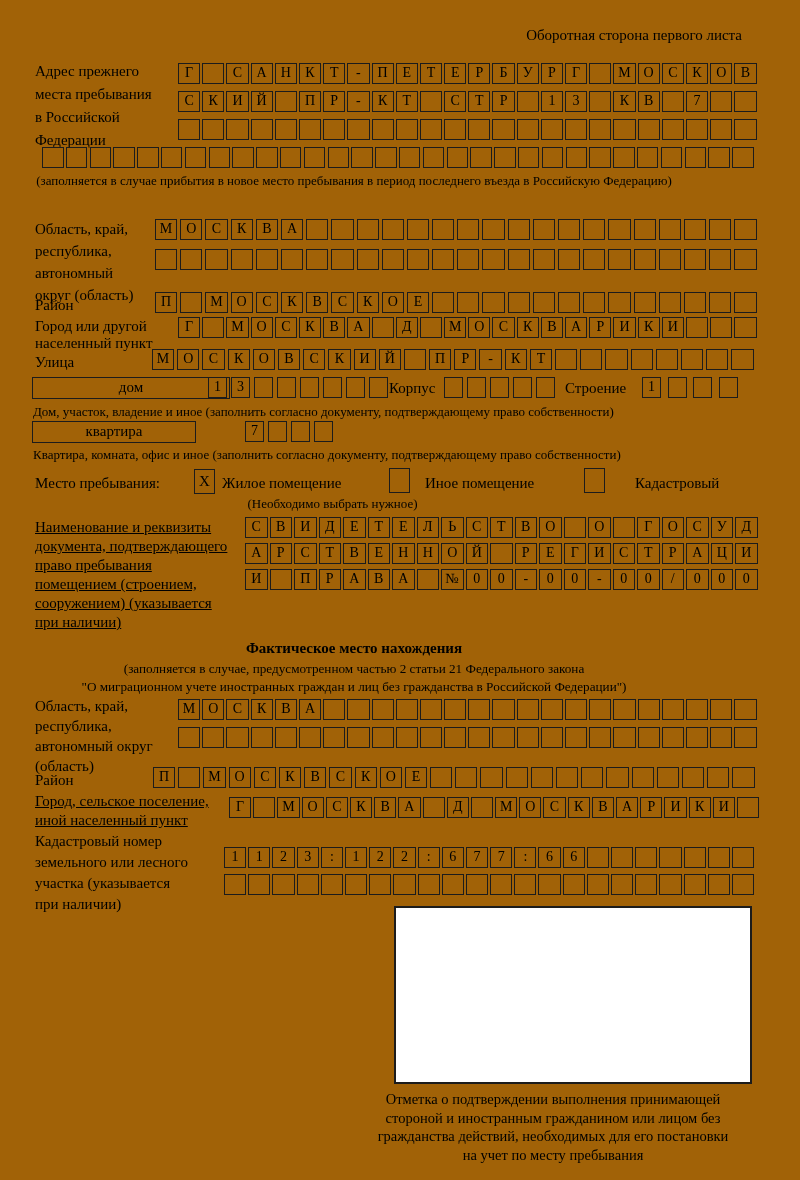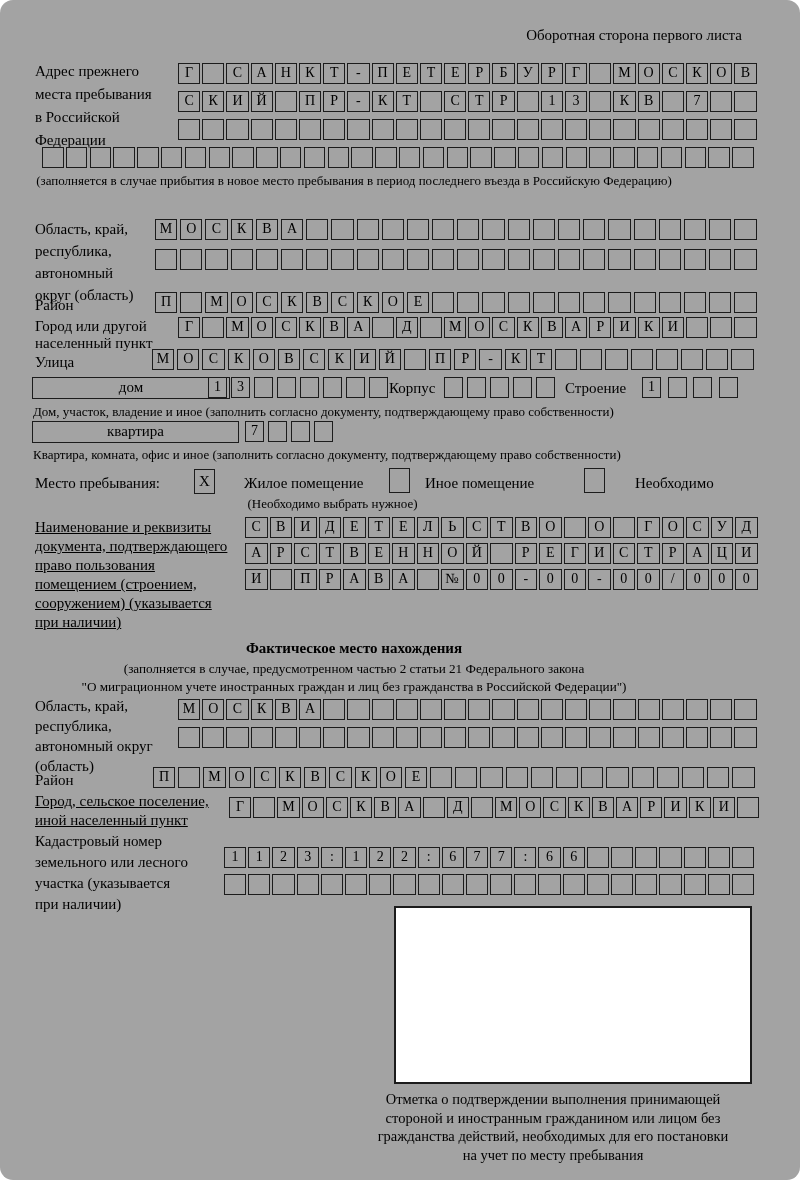--- a/index.html
+++ b/index.html
@@ -1,17 +1,17 @@
 <!DOCTYPE html>
 <html><head>
 <meta charset="utf-8">
 <style>
   html,body{margin:0;padding:0;background:#fff;}
-  .page{position:relative;width:800px;height:1180px;background:#a3a3a3;color:#000;
-        font-family:"Liberation Serif","DejaVu Serif",serif;overflow:hidden;border-radius:13px;}
+  .page{position:relative;width:800px;height:1180px;background:#a16207;color:#000;
+        font-family:"Liberation Serif","DejaVu Serif",serif;overflow:hidden;}
   .abs{position:absolute;}
   .t{font-size:15px;}
   .bold{font-weight:bold;}
   .center{text-align:center;}
   .cap{font-size:13px;}
   .lbl{font-size:15px;line-height:22px;}
   .lh23{line-height:23px;} .lh22{line-height:22px;} .lh21{line-height:21px;}
   .lh20{line-height:20px;} .lh19{line-height:19px;text-decoration:underline;} .lh17{line-height:17px;}
   .cells{position:absolute;display:flex;gap:2px;}
   .cells .cell{flex:0 0 auto;box-sizing:border-box;width:22.2px;height:21px;
@@ -322,42 +322,42 @@
     </div>
   <div class="abs lbl" style="left:565px;top:377px">Строение</div>
   <div class="cells p255" style="left:642px;top:377px">
       <span class="cell">1</span>
       <span class="cell"></span>
       <span class="cell"></span>
       <span class="cell"></span>
     </div>
   <div class="abs cap" style="left:33px;top:404px">Дом, участок, владение и иное (заполнить согласно документу, подтверждающему право собственности)</div>
 
-  <div class="wbox" style="left:32px;top:421px;width:207px">квартира</div>
+  <div class="wbox" style="left:32px;top:421px;width:164px">квартира</div>
   <div class="cells p23" style="left:245px;top:421px">
       <span class="cell">7</span>
       <span class="cell"></span>
       <span class="cell"></span>
       <span class="cell"></span>
     </div>
   <div class="abs cap" style="left:33px;top:447px">Квартира, комната, офис и иное (заполнить согласно документу, подтверждающему право собственности)</div>
 
   <div class="abs lbl" style="left:35px;top:472px">Место пребывания:</div>
   <div class="cbox" style="left:194px;top:469px">X</div>
-  <div class="abs lbl" style="left:244px;top:472px">Жилое помещение</div>
+  <div class="abs lbl" style="left:222px;top:472px">Жилое помещение</div>
   <div class="cbox" style="left:389px;top:468px"></div>
   <div class="abs lbl" style="left:425px;top:472px">Иное помещение</div>
   <div class="cbox" style="left:584px;top:468px"></div>
-  <div class="abs lbl" style="left:635px;top:472px">Необходимо</div>
+  <div class="abs lbl" style="left:635px;top:472px">Кадастровый</div>
   <div class="abs cap center" style="left:235px;top:496px;width:195px">(Необходимо выбрать нужное)</div>
 
   <div class="abs lbl lh19" style="left:35px;top:518px;width:205px">
     <div>Наименование и реквизиты</div>
     <div>документа, подтверждающего</div>
-    <div>право пользования</div>
+    <div>право пребывания</div>
     <div>помещением (строением,</div>
     <div>сооружением) (указывается</div>
     <div>при наличии)</div>
   </div>
   <div class="cells p245" style="left:245px;top:517px">
       <span class="cell">С</span>
       <span class="cell">В</span>
       <span class="cell">И</span>
       <span class="cell">Д</span>
       <span class="cell">Е</span>

